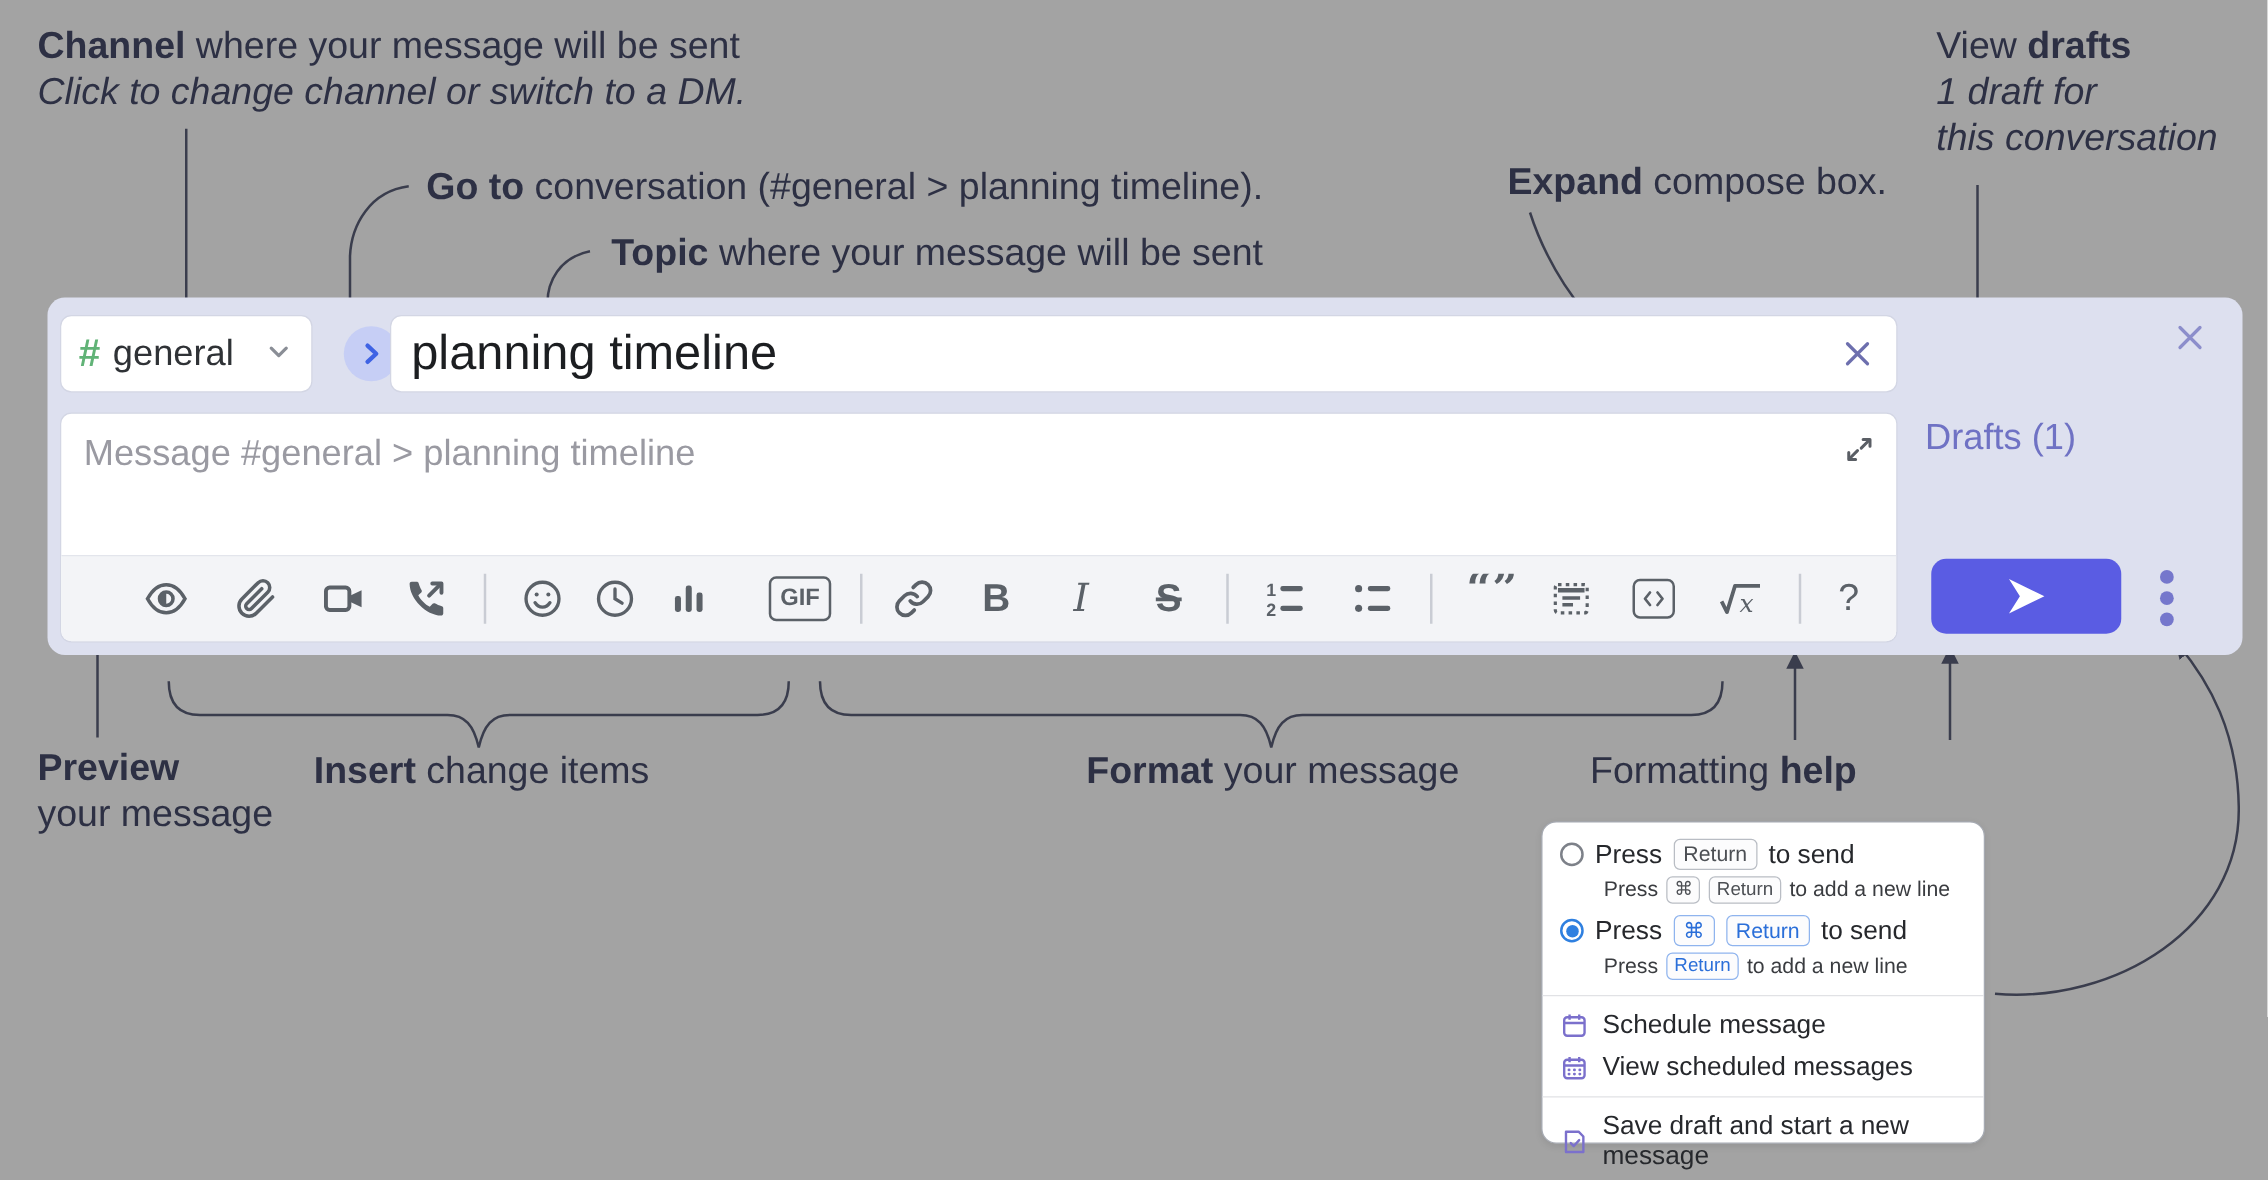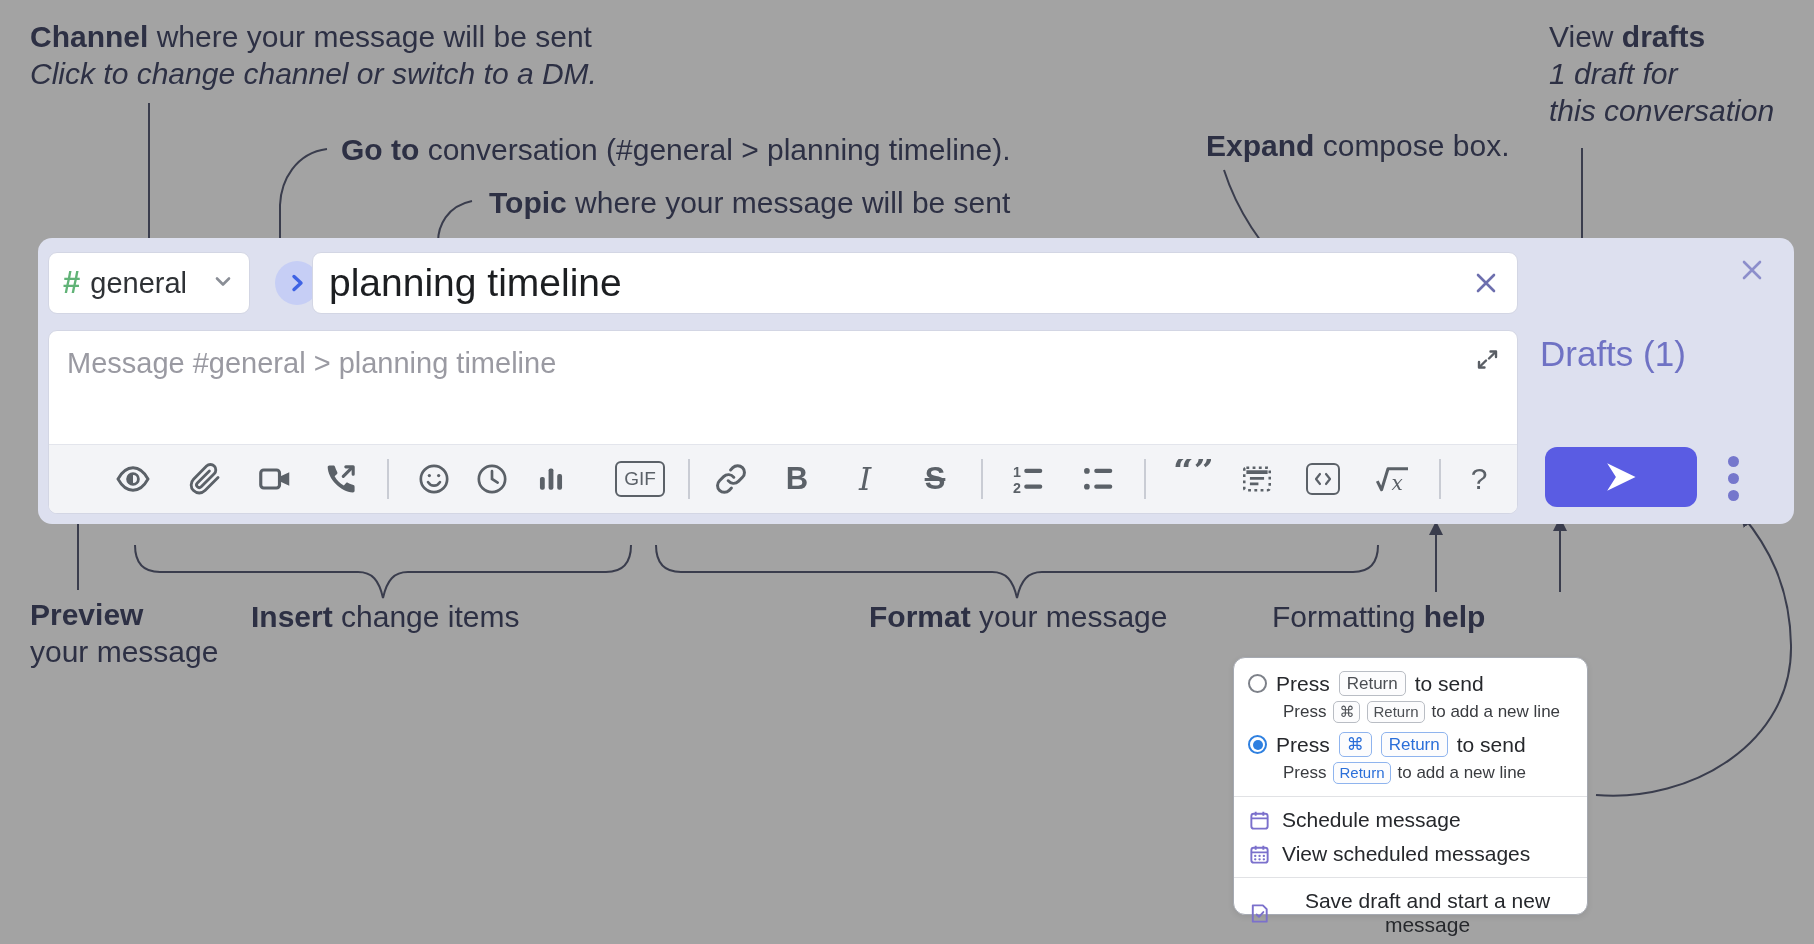--- a/index.html
+++ b/index.html
@@ -31,23 +31,23 @@
              font-family:"Liberation Sans",sans-serif;font-size:29px;color:#3c3f45;padding:16px 0 0 18px;}
   .msg-input::placeholder{color:#9a9aa2;opacity:1;}
   .expand-btn{position:absolute;right:10px;top:8px;width:40px;height:40px;display:flex;align-items:center;justify-content:center;}
   .toolbar{position:absolute;left:0;right:0;bottom:0;height:68px;background:#f3f4f7;border-top:1px solid #e3e5ec;}
   .tbtn{position:absolute;top:10px;width:48px;height:48px;display:flex;align-items:center;justify-content:center;color:#5b6168;}
   .tdiv{position:absolute;top:14px;width:2px;height:40px;background:#c9ccd4;}
   .t-bold{font-size:31px;font-weight:bold;color:#5b6168;}
   .t-italic{font-size:31px;font-style:italic;font-family:"DejaVu Serif",serif;color:#5b6168;}
   .t-strike{font-size:31px;font-weight:bold;text-decoration:line-through;color:#5b6168;}
   .t-help{font-size:30px;color:#5b6168;}
-  .gifbox{border:2.5px solid #5b6168;border-radius:6px;font-size:19px;font-weight:normal;color:#5b6168;padding:5px 7px;}
+  .gifbox{border:2.5px solid #5b6168;border-radius:6px;font-size:19px;font-weight:bold;color:#5b6168;padding:5px 7px;}
   .codebox{border:2.5px solid #5b6168;border-radius:6px;width:30px;height:28px;display:flex;align-items:center;justify-content:center;}
-  .drafts-link{position:absolute;left:1502px;top:96px;font-size:35px;color:#6f72c4;}
+  .drafts-link{position:absolute;left:1502px;top:96px;font-size:29px;color:#6f72c4;}
   .send-btn{position:absolute;left:1507px;top:209px;width:152px;height:60px;border-radius:12px;background:#5a5ce3;
             display:flex;align-items:center;justify-content:center;border:none;}
   .dots-btn{position:absolute;left:1676px;top:212px;width:38px;height:56px;display:flex;flex-direction:column;
             align-items:center;justify-content:center;gap:6px;}
   .dot{width:11px;height:11px;border-radius:50%;background:#7577cc;}
   .close-btn{position:absolute;right:20px;top:10px;width:44px;height:44px;display:flex;align-items:center;justify-content:center;}
 
   
   .popup{position:absolute;left:1233px;top:657px;width:355px;height:258px;background:#fff;
          border:1.5px solid #a6aab2;border-radius:12px;box-sizing:border-box;
@@ -55,21 +55,21 @@
   .prow{display:flex;align-items:center;gap:9px;padding:3px 14px;}
   .psub{display:flex;align-items:center;gap:7px;padding:2px 14px 6px 49px;font-size:17px;color:#3a3c40;}
   .radio{width:19px;height:19px;border-radius:50%;border:2px solid #7d8189;box-sizing:border-box;flex:none;}
   .radio.sel{border-color:#2f80e0;position:relative;}
   .radio.sel::after{content:"";position:absolute;left:2.5px;top:2.5px;width:10px;height:10px;border-radius:50%;background:#2f80e0;}
   kbd{font-family:"Liberation Sans",sans-serif;border:1.5px solid #b9bdc4;border-radius:5px;background:#fcfcfd;
       color:#4c4f54;padding:0 7px;font-size:17px;line-height:23px;display:inline-block;}
   .psub kbd{font-size:15px;line-height:20px;padding:0 5px;}
   kbd.blue{border-color:#8fb4ee;color:#2b6fd9;}
   .pdiv{border-top:1px solid #e1e2e5;margin:6px 0;}
-  .pitem{display:flex;align-items:center;gap:11px;padding:5px 14px;color:#26282c;text-align:center;}
+  .pitem{display:flex;align-items:center;gap:11px;padding:5px 14px;color:#26282c;}
   .pitem svg{flex:none;}
 
   svg.overlay{position:absolute;left:0;top:0;pointer-events:none;}
 </style>
 </head>
 <body>
 
 <div class="canvas">
 
   <svg class="overlay" width="1814" height="944">

